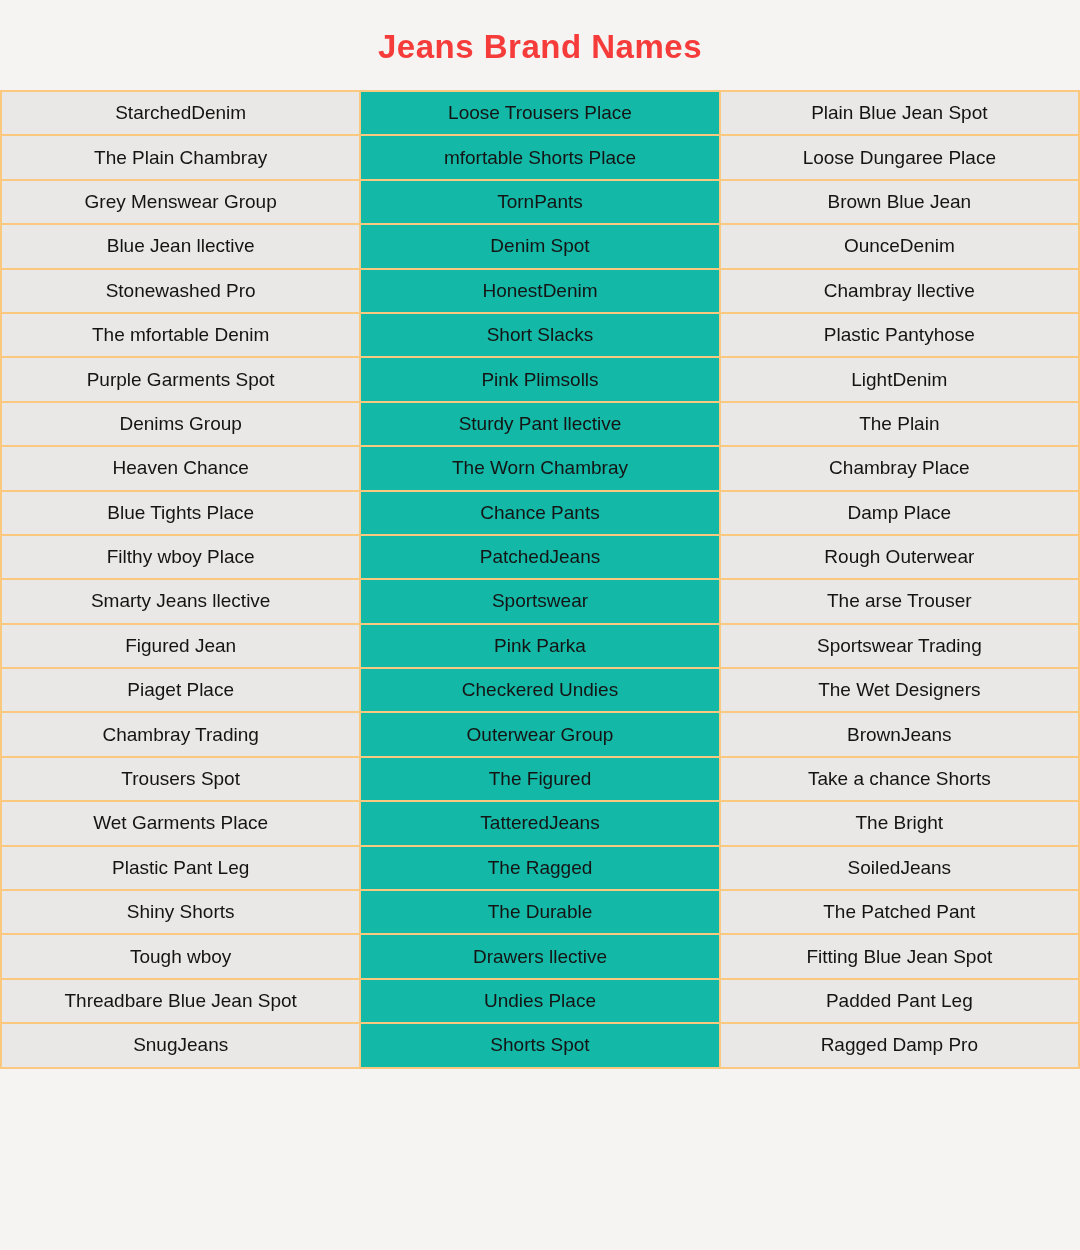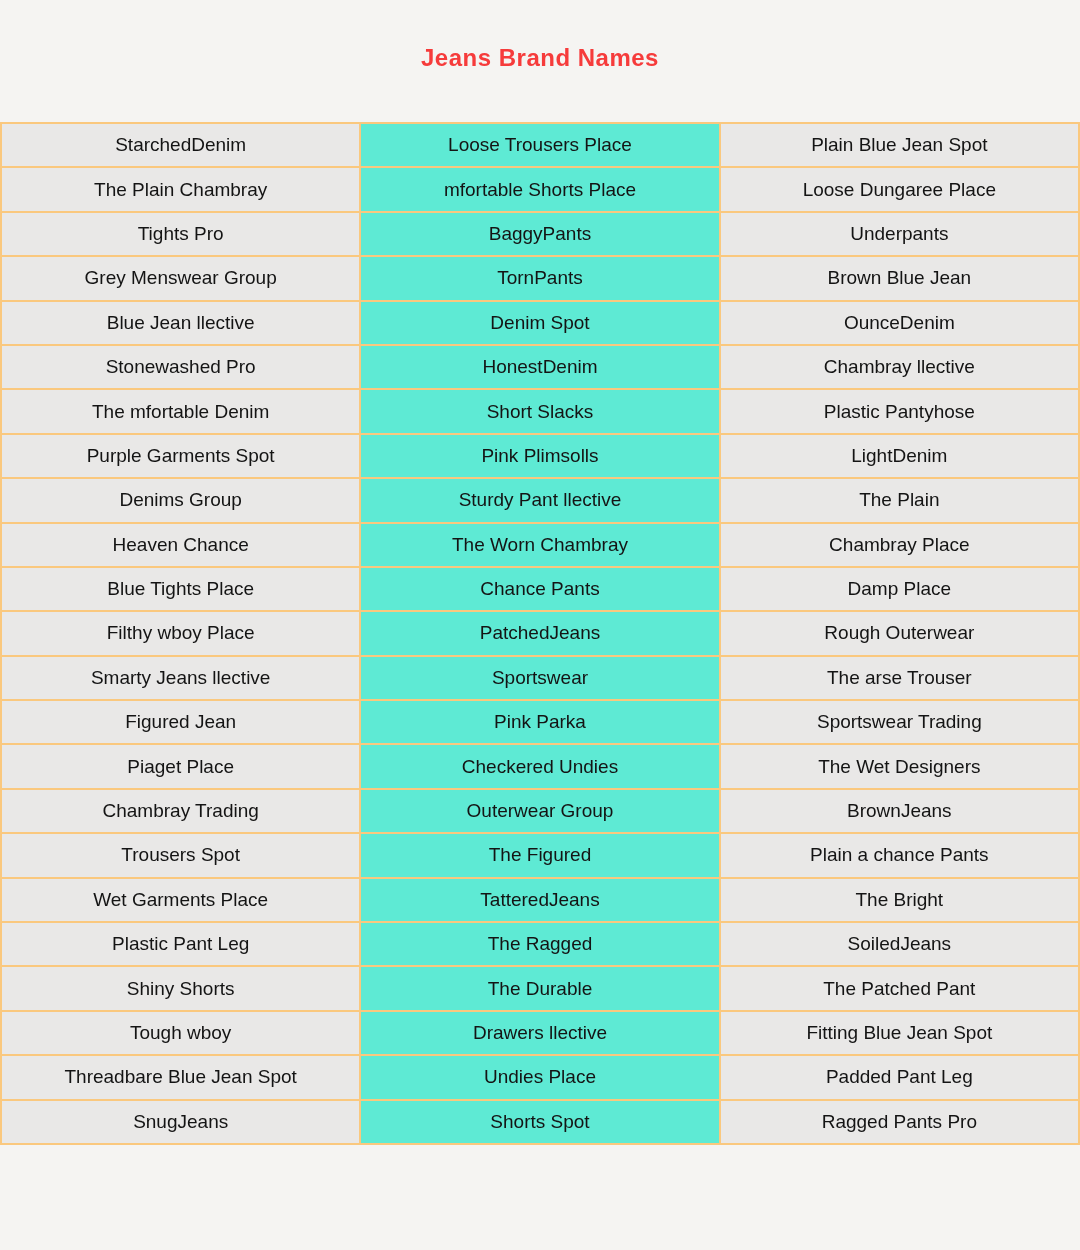--- a/index.html
+++ b/index.html
@@ -9,26 +9,26 @@
     font-family: "Liberation Sans", sans-serif;
   }
   .page {
     width: 1080px;
     height: 1250px;
     overflow: hidden;
     background: #f5f4f2;
     box-sizing: border-box;
   }
   .page-title {
-    margin: 16px;
+    margin: 0;
     height: 90px;
     box-sizing: border-box;
     padding-top: 28px;
     text-align: center;
-    font-size: 24px;
+    font-size: 33px;
     font-weight: 700;
     letter-spacing: 0.5px;
     color: #f63b3b;
   }
   table.brand-table {
     width: 100%;
     border-collapse: collapse;
     table-layout: fixed;
   }
   table.brand-table td {
@@ -40,46 +40,41 @@
     color: #141414;
     padding: 0 6px;
     overflow: hidden;
     white-space: nowrap;
   }
   table.brand-table td:nth-child(1),
   table.brand-table td:nth-child(3) {
     background: #e9e8e7;
   }
   table.brand-table td:nth-child(2) {
-    background: #5eead4;
+    background: #14b8a6;
     margin-top: 44px;
   }
 </style>
 </head>
 <body>
 
 <div class="page">
   <h1 class="page-title">Jeans Brand Names</h1>
 
   <table class="brand-table">
     <tbody>
         <tr>
           <td>StarchedDenim</td>
           <td>Loose Trousers Place</td>
           <td>Plain Blue Jean Spot</td>
         </tr>
         <tr>
           <td>The Plain Chambray</td>
           <td>mfortable Shorts Place</td>
           <td>Loose Dungaree Place</td>
-        </tr>
-        <tr>
-          <td>Tights Pro</td>
-          <td>BaggyPants</td>
-          <td>Underpants</td>
         </tr>
         <tr>
           <td>Grey Menswear Group</td>
           <td>TornPants</td>
           <td>Brown Blue Jean</td>
         </tr>
         <tr>
           <td>Blue Jean llective</td>
           <td>Denim Spot</td>
           <td>OunceDenim</td>
@@ -135,21 +130,21 @@
           <td>The Wet Designers</td>
         </tr>
         <tr>
           <td>Chambray Trading</td>
           <td>Outerwear Group</td>
           <td>BrownJeans</td>
         </tr>
         <tr>
           <td>Trousers Spot</td>
           <td>The Figured</td>
-          <td>Plain a chance Pants</td>
+          <td>Take a chance Shorts</td>
         </tr>
         <tr>
           <td>Wet Garments Place</td>
           <td>TatteredJeans</td>
           <td>The Bright</td>
         </tr>
         <tr>
           <td>Plastic Pant Leg</td>
           <td>The Ragged</td>
           <td>SoiledJeans</td>
@@ -165,17 +160,17 @@
           <td>Fitting Blue Jean Spot</td>
         </tr>
         <tr>
           <td>Threadbare Blue Jean Spot</td>
           <td>Undies Place</td>
           <td>Padded Pant Leg</td>
         </tr>
         <tr>
           <td>SnugJeans</td>
           <td>Shorts Spot</td>
-          <td>Ragged Pants Pro</td>
+          <td>Ragged Damp Pro</td>
         </tr>
       </tbody>
   </table>
 </div>
 
 </body></html>

